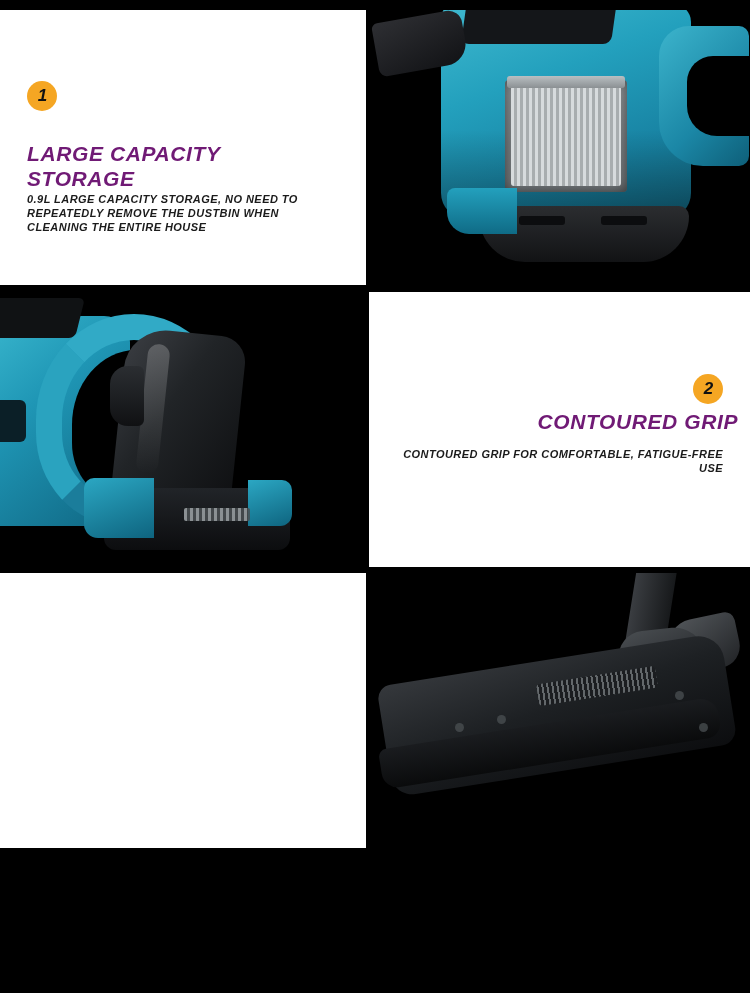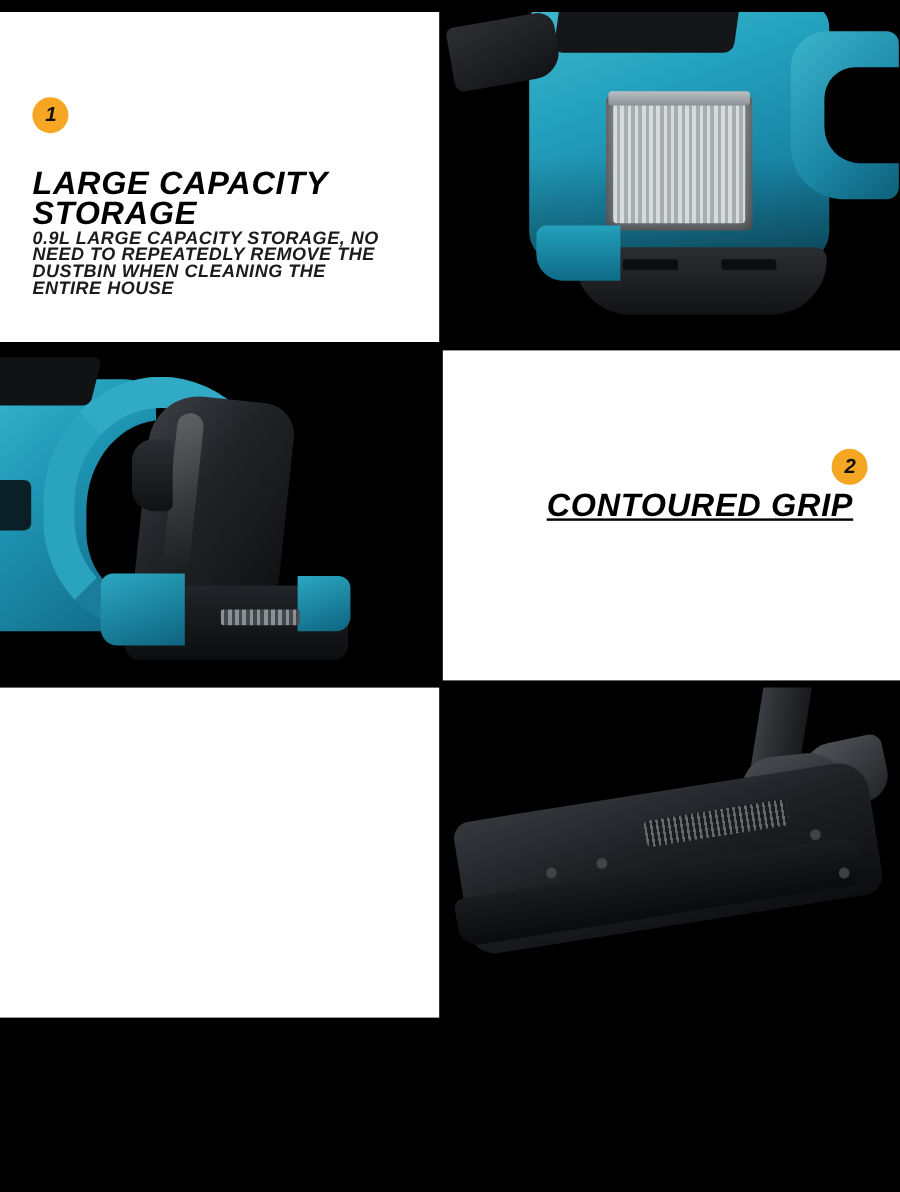--- a/index.html
+++ b/index.html
@@ -36,31 +36,31 @@
     font-style: italic;
     font-size: 17px;
     line-height: 30px;
     text-align: center;
     letter-spacing: -1px;
   }
 
   .headline {
     font-weight: bold;
     font-style: italic;
-    font-size: 27px;
+    font-size: 21px;
     line-height: 25px;
     letter-spacing: 0.6px;
-    color: #000000;
+    color: #701a75;
     text-transform: uppercase;
   }
 
   .body-text {
     font-weight: bold;
     font-style: italic;
-    font-size: 15px;
+    font-size: 11px;
     line-height: 14px;
     letter-spacing: 0.45px;
     color: #1b1b1b;
     text-transform: uppercase;
   }
 
   .txt-left { text-align: left; }
   .txt-right { text-align: right; }
 
   
@@ -71,21 +71,21 @@
 
   
   #panel-storage-img { left: 369px; top: 10px; width: 381px; height: 275px; }
 
   
   #panel-grip-img { left: 0; top: 292px; width: 366px; height: 275px; }
 
   
   #panel-grip-text { left: 369px; top: 292px; width: 381px; height: 275px; }
   #panel-grip-text .badge { position: absolute; right: 27px; top: 82px; }
-  #panel-grip-text .headline { position: absolute; right: 39px; top: 117px; width: 330px; text-decoration: underline; }
+  #panel-grip-text .headline { position: absolute; right: 12px; top: 117px; width: 330px; }
   #panel-grip-text .body-text { position: absolute; right: 27px; top: 155px; width: 330px; }
 
   
   #panel-inlet-text { left: 0; top: 573px; width: 366px; height: 275px; }
 
   
   #panel-inlet-img { left: 369px; top: 573px; width: 381px; height: 275px; }
 
   
   #footer-banner {
@@ -366,20 +366,21 @@
       <div class="v2-base"></div>
       <div class="v2-base-blue"></div>
       <div class="v2-base-blue2"></div>
       <div class="v2-label"></div>
     </div>
   </div>
 
   <div class="cell white" id="panel-grip-text">
     <div class="badge">2</div>
     <div class="headline txt-right">CONTOURED GRIP</div>
+    <div class="body-text txt-right">CONTOURED GRIP FOR COMFORTABLE, FATIGUE-FREE USE</div>
   </div>
 
   <div class="cell white" id="panel-inlet-text">
     
     
     
   </div>
 
   <div class="cell black" id="panel-inlet-img">
     <div class="v3-wrap">

